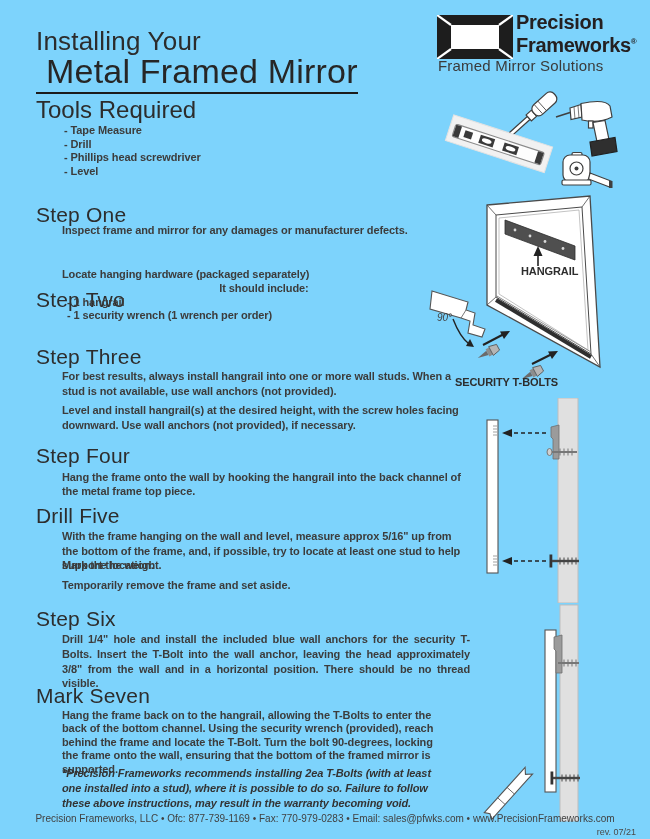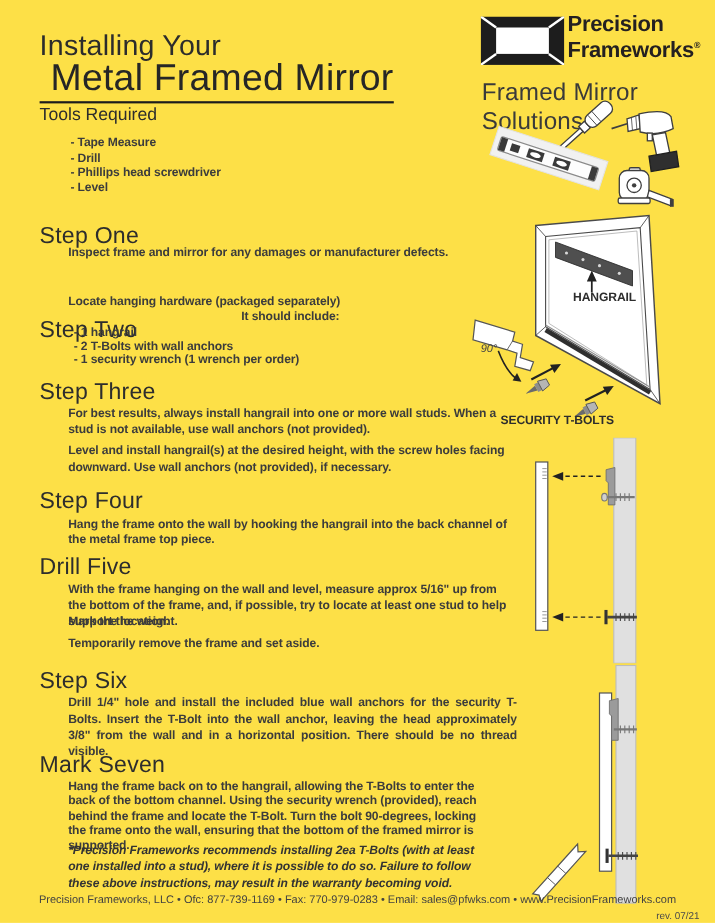--- a/index.html
+++ b/index.html
@@ -1,40 +1,40 @@
 <!DOCTYPE html>
 <html><head>
 <meta charset="utf-8">
 <style>
   html,body{margin:0;padding:0;background:#fff;}
   .page{
-    position:relative;width:650px;height:839px;background:#fde047;overflow:hidden;
+    position:relative;width:650px;height:839px;background:#7dd3fc;overflow:hidden;
     font-family:"Liberation Sans",sans-serif;color:#3c3c3c;
   }
   .abs{position:absolute;}
   .title-line1{left:36px;top:26px;font-size:26px;color:#2c2c2c;letter-spacing:.2px;}
   .title-line2{left:34px;top:52px;font-size:34px;color:#262626;letter-spacing:.2px;margin-left:12px;}
   .title-rule{left:36px;top:92px;width:322px;height:2px;background:#1c1c1c;}
   .section-h{font-size:21px;color:#2d2d2d;letter-spacing:.2px;}
-  .tools-h{left:36px;top:96px;font-size:16px;color:#2c2c2c;}
+  .tools-h{left:36px;top:96px;font-size:24px;color:#2c2c2c;}
   .body-p{font-size:11px;font-weight:700;color:#3c3c3c;line-height:13.5px;letter-spacing:-0.1px;}
   .list-item{font-size:11px;font-weight:700;color:#3c3c3c;line-height:13.5px;letter-spacing:-0.1px;}
   .tools-list{left:64px;top:124px;}
   .step2-list{left:67px;top:296px;}
   .step2-list .list-item{line-height:12.5px;}
   .note{left:62px;top:766px;width:372px;font-size:11px;font-weight:700;font-style:italic;
         color:#333;line-height:15px;letter-spacing:-0.1px;}
   .footer-line{left:0;top:813px;width:650px;text-align:center;font-size:10px;color:#414141;}
   .rev{right:14px;top:827px;font-size:9px;color:#4a4a4a;}
   
   .logo-icon{left:437px;top:15px;}
   .logo-words{left:516px;top:13px;font-weight:700;font-size:20px;line-height:19px;
               color:#242021;letter-spacing:-0.3px;}
   .logo-reg{font-size:8px;vertical-align:8px;}
-  .logo-tagline{left:438px;top:71px;font-size:22px;color:#3a3a3a;letter-spacing:.2px;}
+  .logo-tagline{left:438px;top:57px;font-size:15px;color:#3a3a3a;letter-spacing:.2px;text-align:center;}
   
   .diag-label{font-size:11px;font-weight:700;color:#2d2d2d;letter-spacing:-0.1px;}
   .angle-label{font-size:10px;font-style:italic;color:#444;}
   .illo{position:absolute;}
   svg{display:block;}
 </style>
 </head>
 <body>
 
 <div class="page">
@@ -115,21 +115,20 @@
   </div>
 
   <div class="abs section-h" style="left:36px;top:203px;">Step One</div>
   <div class="abs body-p" style="left:62px;top:224px;width:404px;">Inspect frame and mirror for any damages or manufacturer defects.</div>
 
   <div class="abs section-h" style="left:36px;top:244px;margin-top:44px;">Step Two</div>
   <div class="abs body-p" style="left:62px;top:268px;width:404px;">Locate hanging hardware (packaged separately)</div>
   <div class="abs body-p" style="left:62px;top:282px;width:404px;text-align:center;">It should include:</div>
   <div class="abs step2-list">
     <div class="list-item">- 1 hangrail</div>
-    <div class="list-item">- 2 T-Bolts with wall anchors</div>
     <div class="list-item">- 1 security wrench (1 wrench per order)</div>
   </div>
 
   <div class="abs illo" style="left:425px;top:188px;width:225px;height:205px;">
     <svg width="225" height="205" viewBox="0 0 225 205" style="position:absolute;left:0;top:0;">
 
       <g fill="#ffffff" stroke="#4a4a4a" stroke-width="1.3">
         <polygon points="62,17 165,8 175,179 62,117"></polygon>
         <polygon points="71,27 157,19 166,166 71,109" stroke-width="1"></polygon>
         <polygon points="74,30 154,22 163,162 74,106" fill="none" stroke-width="0.6" stroke="#9a9a9a"></polygon>

